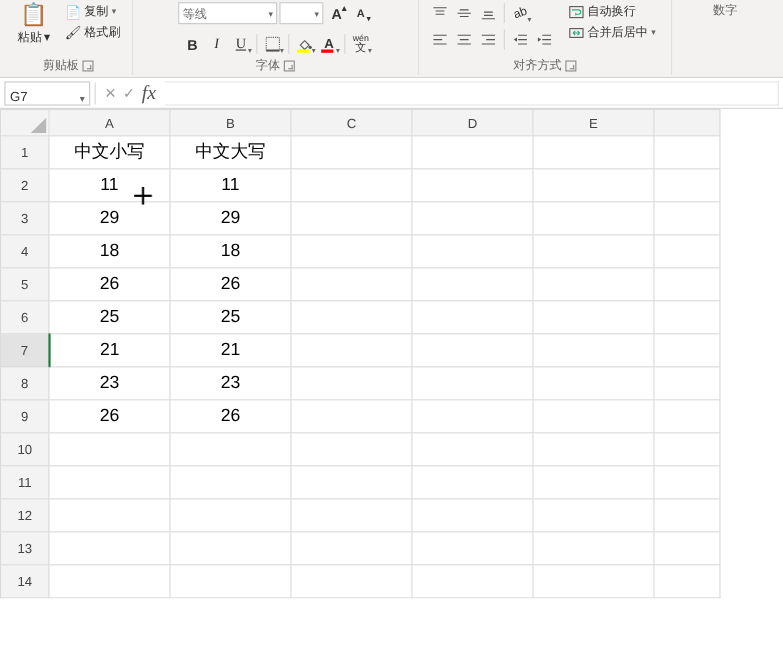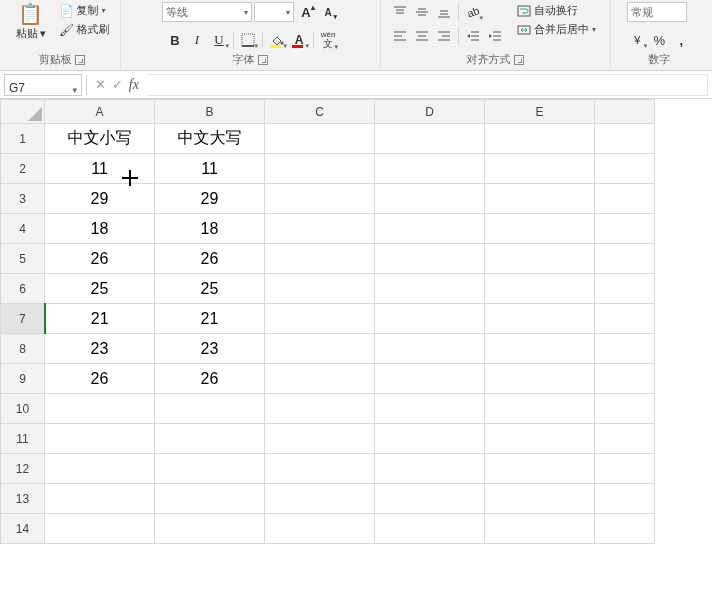--- a/index.html
+++ b/index.html
@@ -36,21 +36,21 @@
   .underline-a { text-decoration: underline; font-family: Georgia, serif; }
   .color-bar { position:absolute; left:3px; right:6px; bottom:2px; height:3px; }
 
   
   .fx-bar { display:flex; align-items:center; border-bottom:1px solid #d4d4d4; background:#fff; height:28px; padding:2px 4px; gap:4px; }
   .name-box { width:78px; height:22px; border:1px solid #c8c8c8; display:flex; align-items:flex-end; padding:0 4px; font-size:12px; }
   .name-box .caret { font-size:9px; }
   .fx-sep { width:1px; height:20px; background:#d4d4d4; }
   .fx-btns { display:flex; align-items:center; gap:6px; color:#9a9a9a; font-size:13px; padding:0 4px; }
   .fx-btn { cursor:pointer; }
-  .fx-label { font-style:italic; font-family: Georgia, serif; font-size:14px; color:#555; }
+  .fx-label { font-style:italic; font-family: Georgia, serif; font-size:18px; color:#555; }
   .formula-input { flex:1; height:22px; border:1px solid #e5e5e5; border-left:none; padding:0 4px; font-size:12px; }
 
   
   .grid-wrap { position:relative; overflow:hidden; }
   table.grid { border-collapse:collapse; table-layout:fixed; }
   .grid th, .grid td { border:1px solid #d9d9d9; }
   .grid th { background:#f3f3f3; font-weight:normal; color:#444; font-size:12px; }
   .corner { width:44px; height:24px; background:#f3f3f3; position:relative; }
   .corner::after { content:""; position:absolute; right:2px; bottom:2px; width:0; height:0; border-left:14px solid transparent; border-bottom:14px solid #b8b8b8; }
   .col-head { height:24px; text-align:center; }
@@ -253,30 +253,20 @@
         </div>
       </div>
     </div>
     <div class="ribbon-group-label">
       <span class="rg-label-text">对齐方式</span>
       <span class="launcher"></span>
     </div>
   </div>
 
   <div class="ribbon-group" style="border-right:none;flex:1">
-    <div class="ribbon-group-body" style="flex-direction:column;align-items:flex-start">
-      <div class="combo" style="width:60px">
-        <span>常规</span>
-      </div>
-      <div class="icon-row" style="margin-top:4px">
-        <span class="ib" style="font-size:11px">¥<span class="dd">▾</span></span>
-        <span class="ib">%</span>
-        <span class="ib" style="font-weight:bold">,</span>
-      </div>
-    </div>
     <div class="ribbon-group-label">
       <span class="rg-label-text">数字</span>
     </div>
   </div>
 </div>
 
 <div class="fx-bar">
   <div class="name-box">
     <span>G7</span>
     <span class="caret">▾</span>

